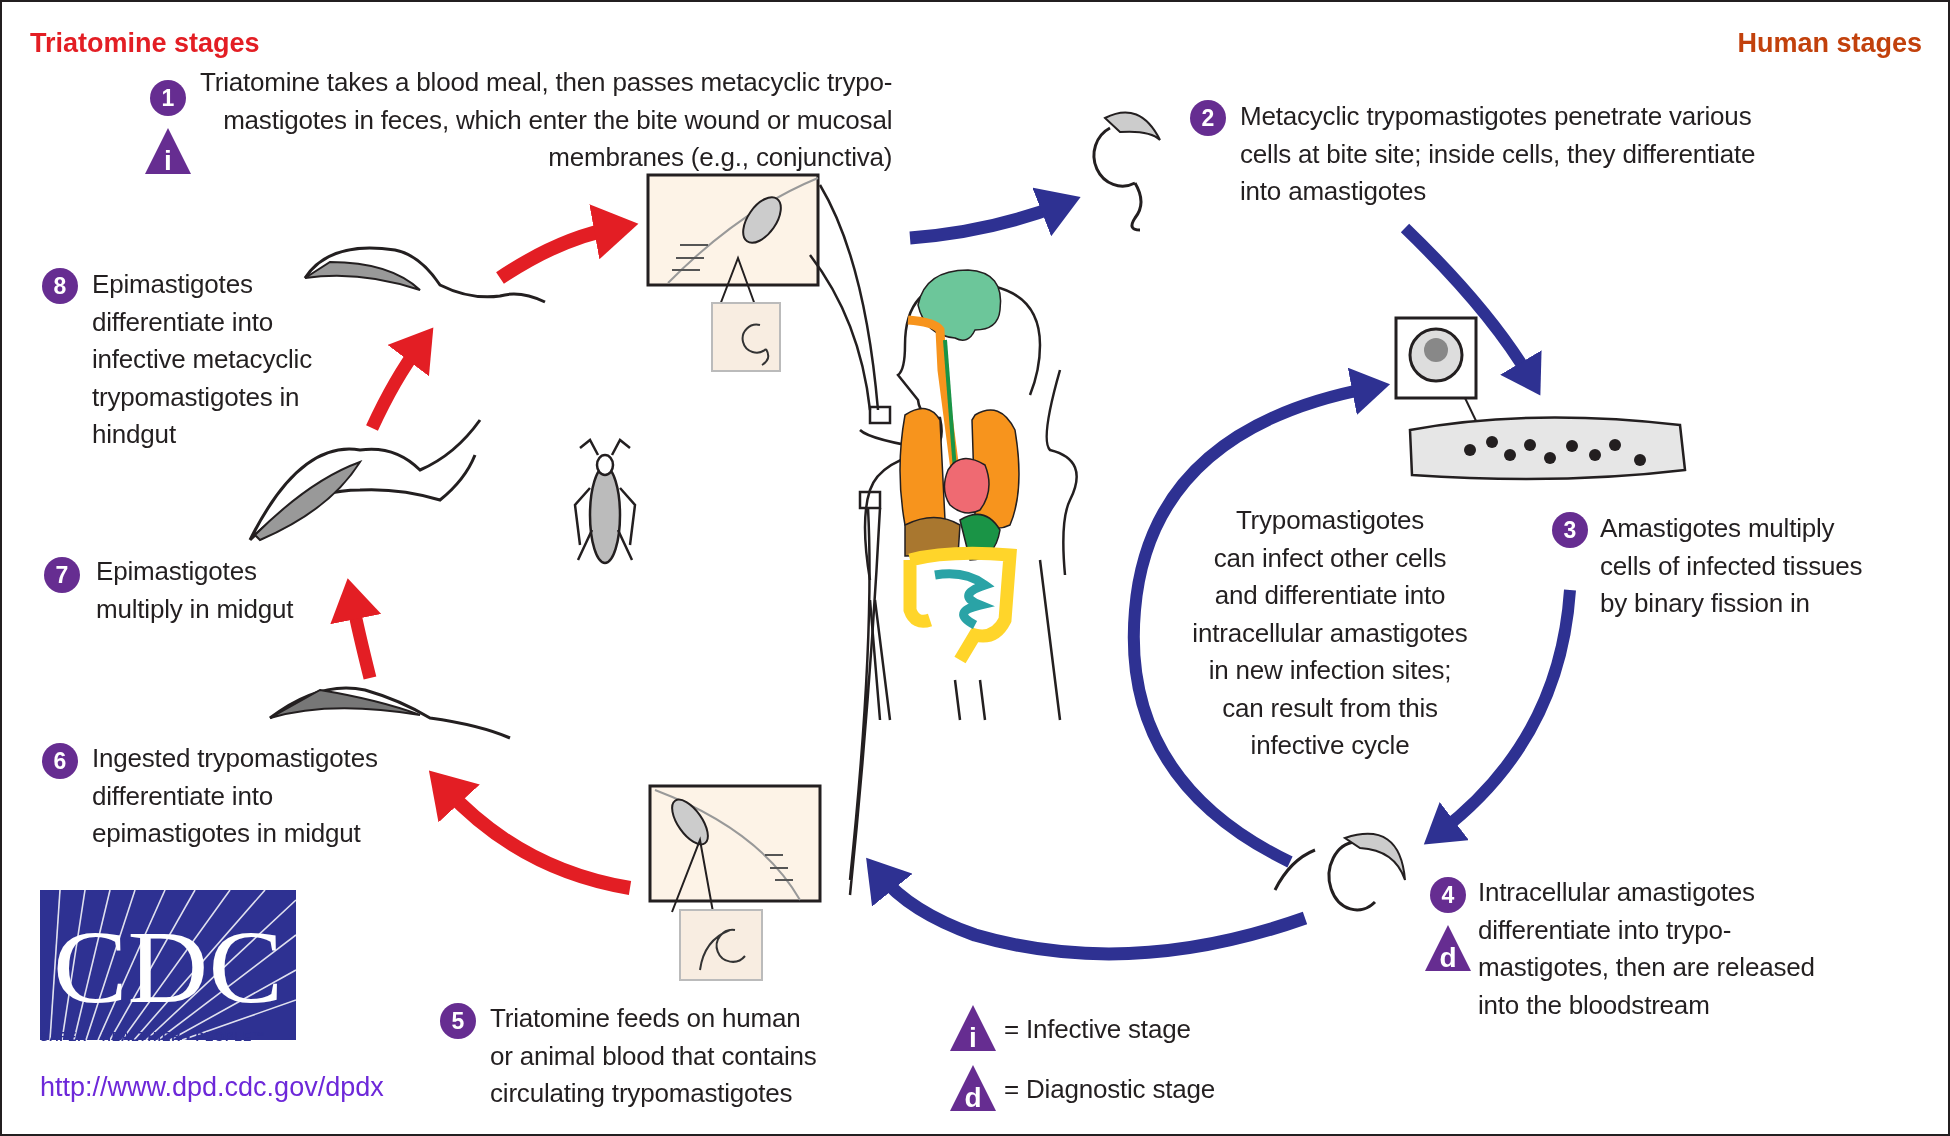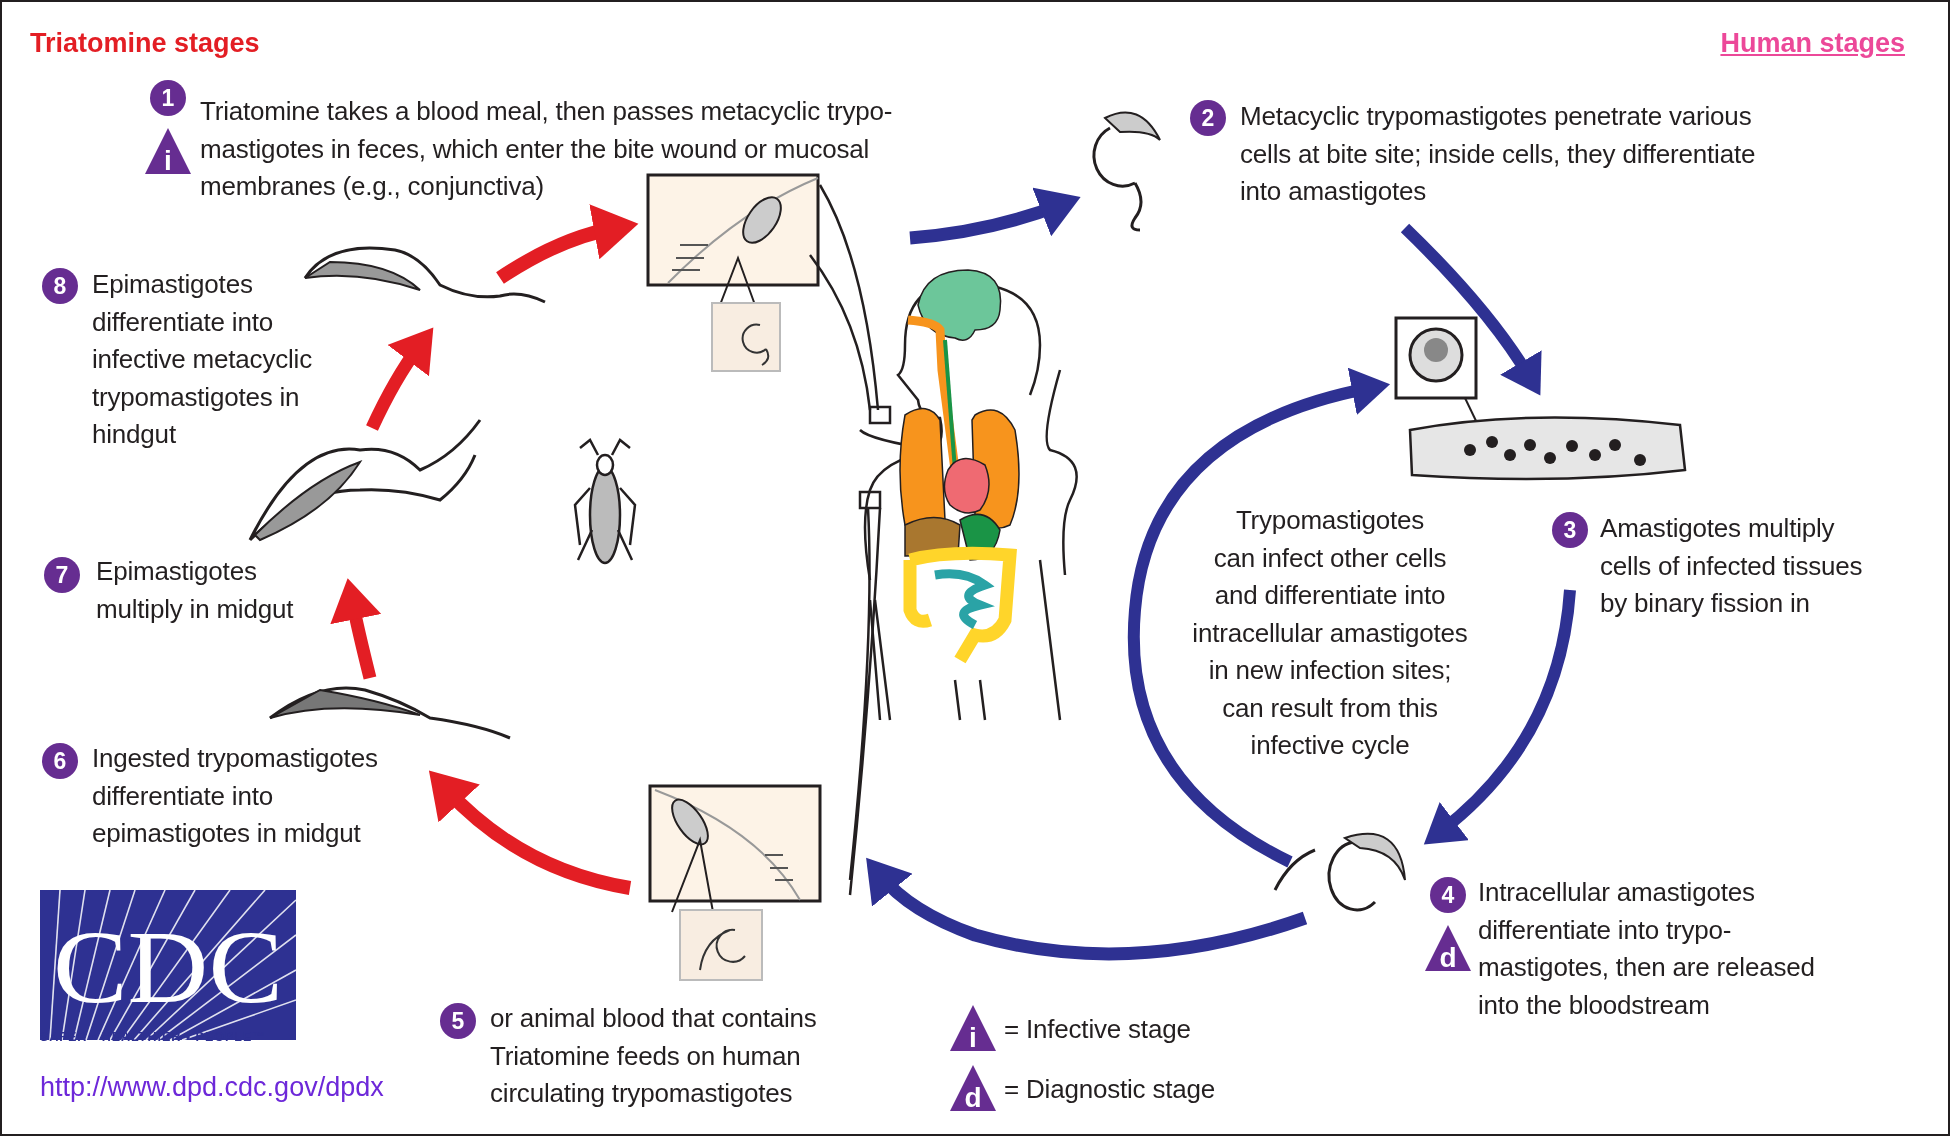--- a/index.html
+++ b/index.html
@@ -1,21 +1,21 @@
 <!DOCTYPE html>
 <html><head>
 <meta charset="utf-8">
 <style>
   html, body { margin: 0; padding: 0; background: #fff; }
   body { width: 1950px; height: 1136px; position: relative; overflow: hidden; font-family: "Liberation Sans", sans-serif; color: #231f20; }
   .frame { position: absolute; left: 0; top: 0; width: 1946px; height: 1132px; border: 2px solid #231f20; }
   .abs { position: absolute; }
   .section-title { font-weight: bold; font-size: 27px; }
   .triatomine-title { left: 30px; top: 28px; color: #e31e24; }
-  .human-title { right: 45px; top: 28px; color: #ec4899; text-decoration: underline; }
+  .human-title { right: 28px; top: 28px; color: #c2410c; }
   .step-text { font-size: 26px; line-height: 37.5px; color: #231f20; font-family: "Liberation Sans", sans-serif; letter-spacing: -0.2px; }
   .num { position: absolute; width: 36px; height: 36px; border-radius: 50%; background: #662d91; color: #fff; font-weight: bold; font-size: 23px; text-align: center; line-height: 36px; }
   .tri-wrap { position: absolute; width: 46px; height: 44px; }
   .tri-wrap svg { display: block; }
   .center-text { text-align: center; }
   .cdc-logo { left: 40px; top: 890px; width: 256px; height: 181px; border-radius: 20px; }
   .cdc-tag { left: 40px; top: 1030px; font-size: 12.5px; font-weight: bold; color: #2e3192; letter-spacing: 1px; }
   .cdc-url { left: 40px; top: 1072px; font-size: 27px; color: #6d28d9; }
   svg.overlay { position: absolute; left: 0; top: 0; }
 </style>
@@ -139,21 +139,21 @@
 <div class="abs section-title triatomine-title">Triatomine stages</div>
 <div class="abs section-title human-title">Human stages</div>
 
 <div class="num" style="left:150px;top:80px;">1</div>
 <div class="tri-wrap" style="left:145px;top:128px;">
   <svg width="46" height="46" viewBox="0 0 46 46">
       <polygon points="23,0 46,46 0,46" fill="#662d91"></polygon>
       <text x="23" y="42" text-anchor="middle" fill="#fff" font-family="Liberation Sans, sans-serif" font-weight="bold" font-size="28">i</text>
     </svg>
 </div>
-<div class="abs step-text" style="left:200px;top:93px;">
+<div class="abs step-text" style="left:200px;top:64px;text-align:right;">
   <div>Triatomine takes a blood meal, then passes metacyclic trypo-</div>
   <div>mastigotes in feces, which enter the bite wound or mucosal</div>
   <div>membranes (e.g., conjunctiva)</div>
 </div>
 
 <div class="num" style="left:1190px;top:100px;">2</div>
 <div class="abs step-text" style="left:1240px;top:98px;">
   <div>Metacyclic trypomastigotes penetrate various</div>
   <div>cells at bite site; inside cells, they differentiate</div>
   <div>into amastigotes</div>
@@ -175,22 +175,22 @@
 </div>
 <div class="abs step-text" style="left:1478px;top:874px;">
   <div>Intracellular amastigotes</div>
   <div>differentiate into trypo-</div>
   <div>mastigotes, then are released</div>
   <div>into the bloodstream</div>
 </div>
 
 <div class="num" style="left:440px;top:1003px;">5</div>
 <div class="abs step-text" style="left:490px;top:1000px;">
+  <div>Triatomine feeds on human</div>
   <div>or animal blood that contains</div>
-  <div>Triatomine feeds on human</div>
   <div>circulating trypomastigotes</div>
 </div>
 
 <div class="num" style="left:42px;top:743px;">6</div>
 <div class="abs step-text" style="left:92px;top:740px;">
   <div>Ingested trypomastigotes</div>
   <div>differentiate into</div>
   <div>epimastigotes in midgut</div>
 </div>
 

